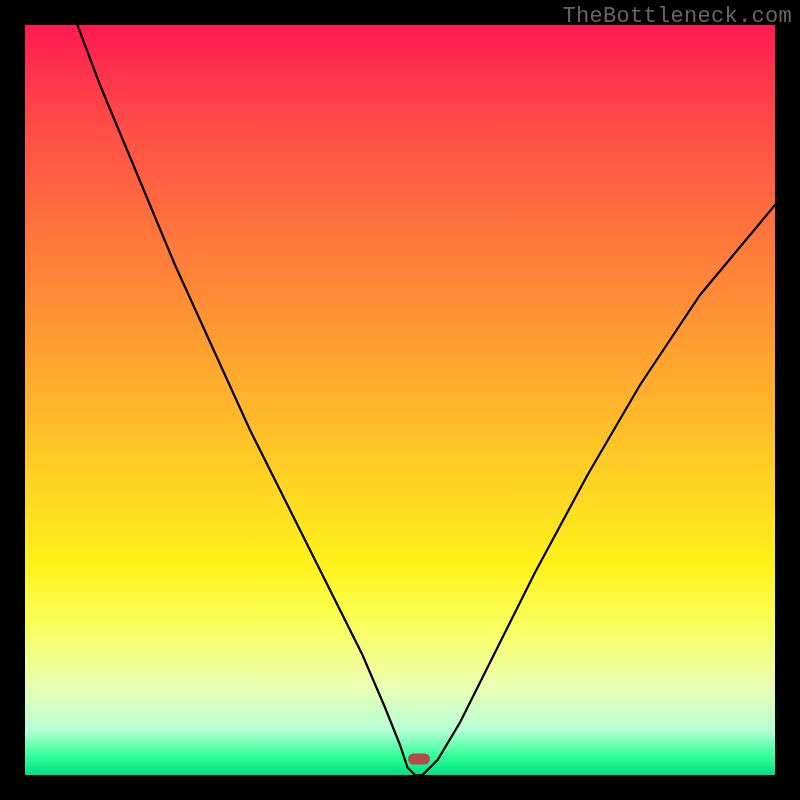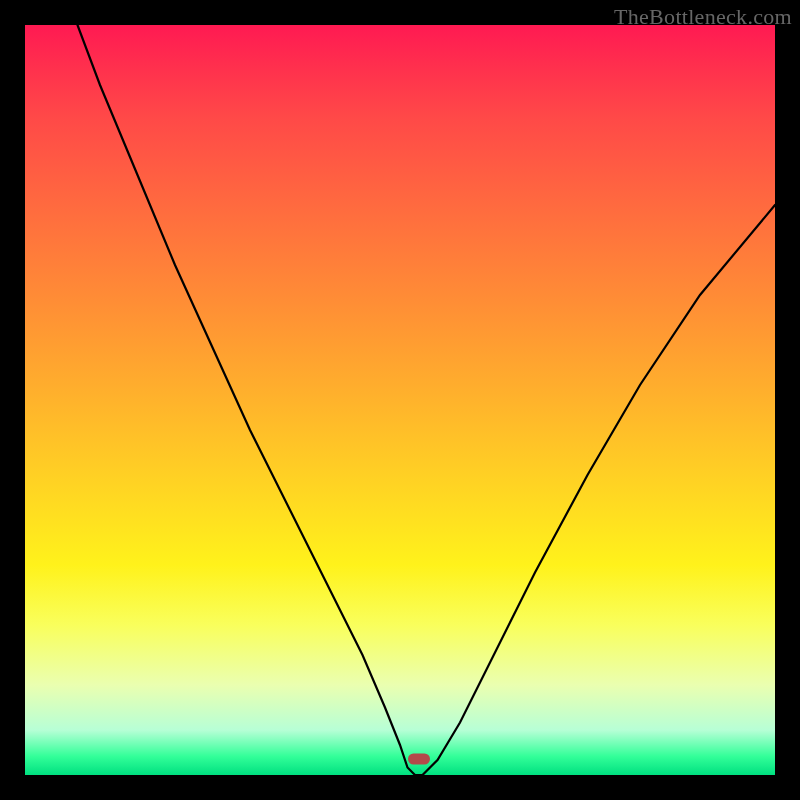--- a/index.html
+++ b/index.html
@@ -34,21 +34,21 @@
   }
   .watermark {
     position: absolute;
     top: 4px;
     right: 8px;
     color: #666;
     font-size: 22px;
     font-weight: 500;
     letter-spacing: 0.3px;
     z-index: 10;
-    font-family: Liberation Serif, serif;
+    font-family: Liberation Mono, monospace;
   }
   .marker {
     position: absolute;
     width: 22px;
     height: 11px;
     background: #b44a4a;
     border-radius: 6px;
     transform: translate(-50%, -50%);
     z-index: 5;
   }

